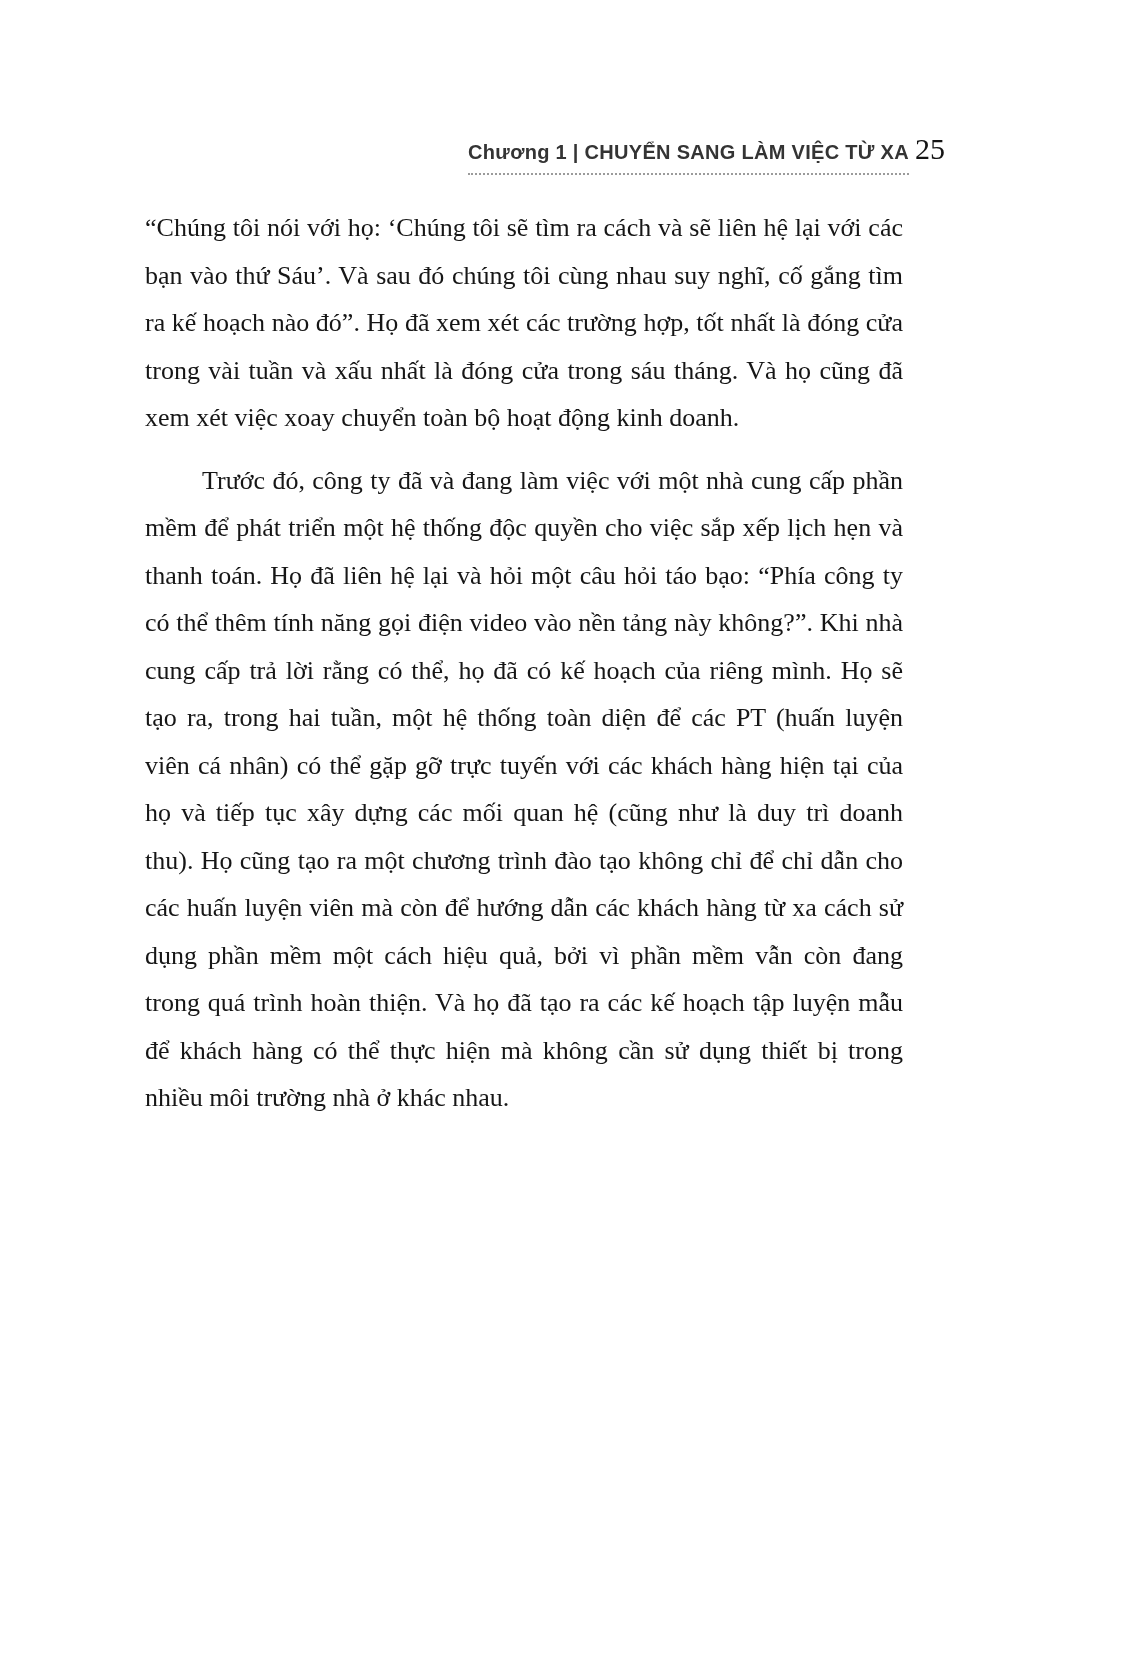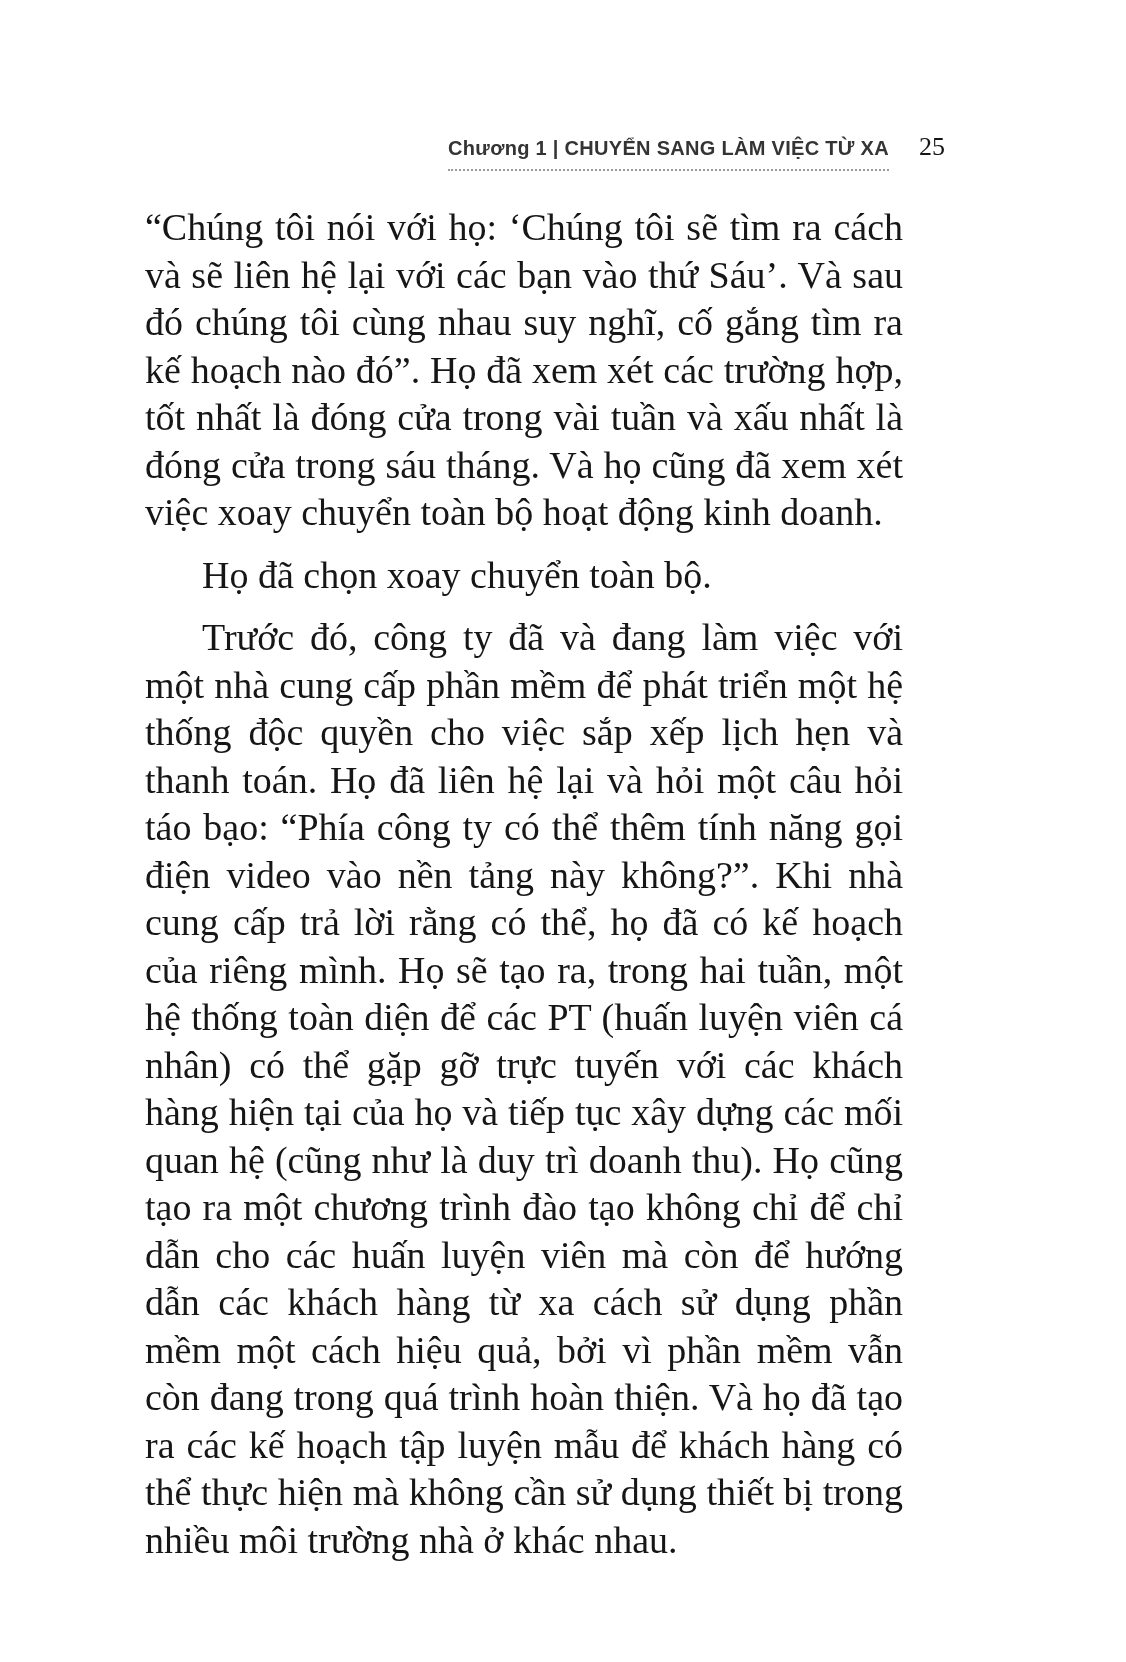--- a/index.html
+++ b/index.html
@@ -19,44 +19,44 @@
     color: #151515;
   }
   .page-header {
     position: absolute;
     top: 132px;
     left: 0;
     right: 181px;
     display: flex;
     justify-content: flex-end;
     align-items: baseline;
-    gap: 30px;
+    gap: 6px;
   }
   .chapter-title {
     font-family: "Liberation Sans", "DejaVu Sans", sans-serif;
     font-size: 20px;
     font-weight: 600;
     color: #343434;
     letter-spacing: 0.3px;
     border-bottom: 2.5px dotted #9b9b9b;
     padding-bottom: 9px;
     white-space: nowrap;
   }
   .page-number {
     font-family: "Liberation Serif", "DejaVu Serif", serif;
-    font-size: 26px;
+    font-size: 30px;
     font-weight: 400;
     color: #141414;
   }
   .body-text {
     position: absolute;
     left: 145px;
     top: 204px;
     width: 758px;
-    font-size: 38px;
+    font-size: 26px;
     line-height: 47.5px;
     text-align: justify;
     color: #161616;
   }
   .body-text p {
     margin: 0 0 15px 0;
   }
   .body-text p.indented {
     text-indent: 57px;
   }
@@ -66,17 +66,16 @@
 
 <div class="page">
 
   <div class="page-header">
     <span class="chapter-title">Chương 1 | CHUYỂN SANG LÀM VIỆC TỪ XA</span>
     <span class="page-number">25</span>
   </div>
 
   <div class="body-text">
     <p>“Chúng tôi nói với họ: ‘Chúng tôi sẽ tìm ra cách và sẽ liên hệ lại với các bạn vào thứ Sáu’. Và sau đó chúng tôi cùng nhau suy nghĩ, cố gắng tìm ra kế hoạch nào đó”. Họ đã xem xét các trường hợp, tốt nhất là đóng cửa trong vài tuần và xấu nhất là đóng cửa trong sáu tháng. Và họ cũng đã xem xét việc xoay chuyển toàn bộ hoạt động kinh doanh.</p>
-    <p class="indented">Họ đã chọn xoay chuyển toàn bộ.</p>
     <p class="indented">Trước đó, công ty đã và đang làm việc với một nhà cung cấp phần mềm để phát triển một hệ thống độc quyền cho việc sắp xếp lịch hẹn và thanh toán. Họ đã liên hệ lại và hỏi một câu hỏi táo bạo: “Phía công ty có thể thêm tính năng gọi điện video vào nền tảng này không?”. Khi nhà cung cấp trả lời rằng có thể, họ đã có kế hoạch của riêng mình. Họ sẽ tạo ra, trong hai tuần, một hệ thống toàn diện để các PT (huấn luyện viên cá nhân) có thể gặp gỡ trực tuyến với các khách hàng hiện tại của họ và tiếp tục xây dựng các mối quan hệ (cũng như là duy trì doanh thu). Họ cũng tạo ra một chương trình đào tạo không chỉ để chỉ dẫn cho các huấn luyện viên mà còn để hướng dẫn các khách hàng từ xa cách sử dụng phần mềm một cách hiệu quả, bởi vì phần mềm vẫn còn đang trong quá trình hoàn thiện. Và họ đã tạo ra các kế hoạch tập luyện mẫu để khách hàng có thể thực hiện mà không cần sử dụng thiết bị trong nhiều môi trường nhà ở khác nhau.</p>
   </div>
 
 </div>
 
 </body></html>

